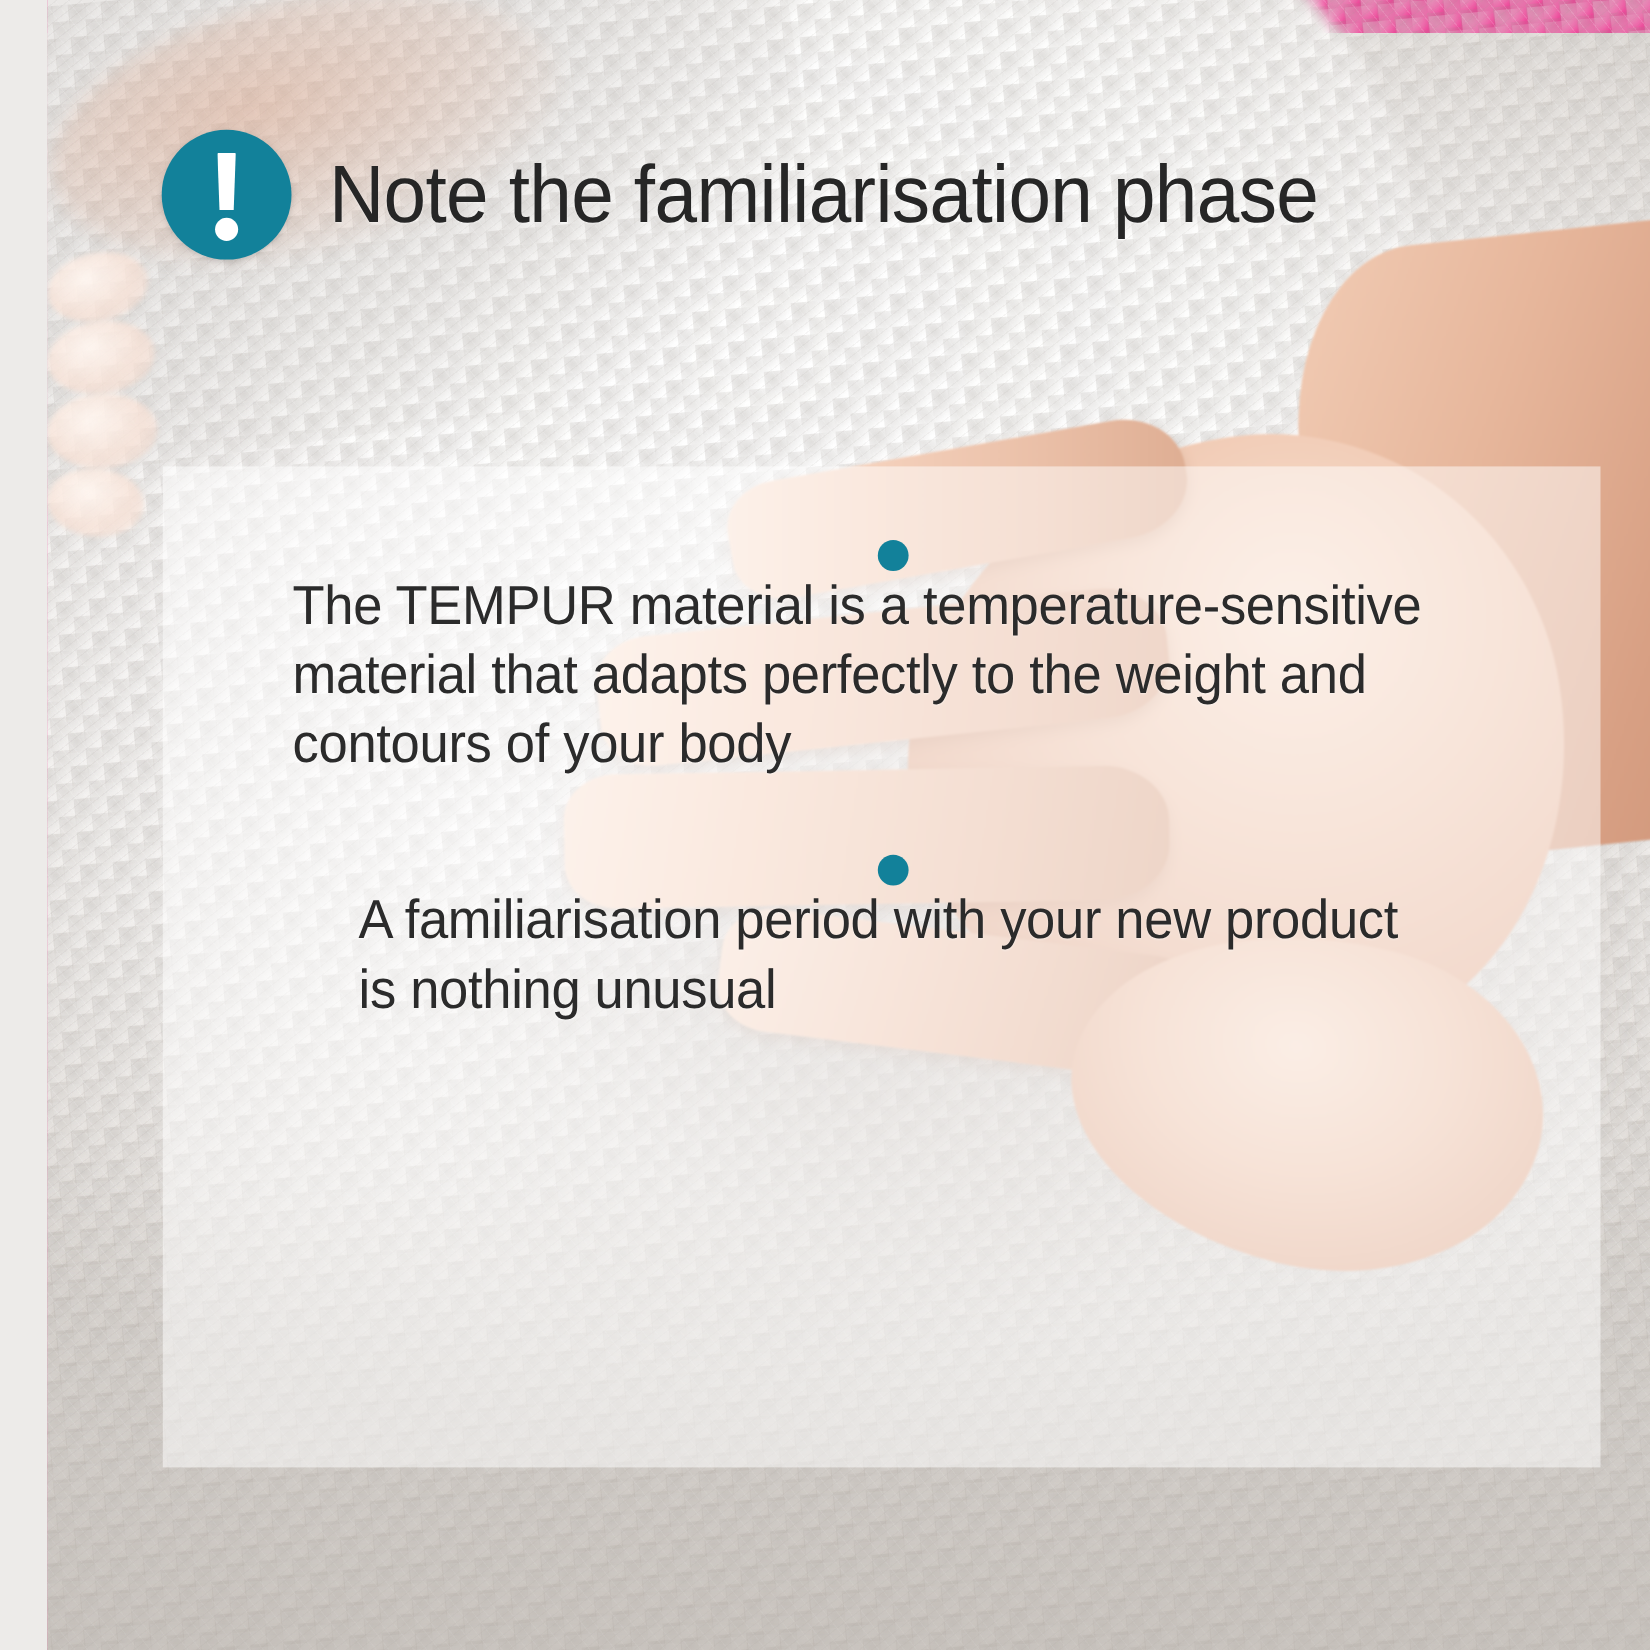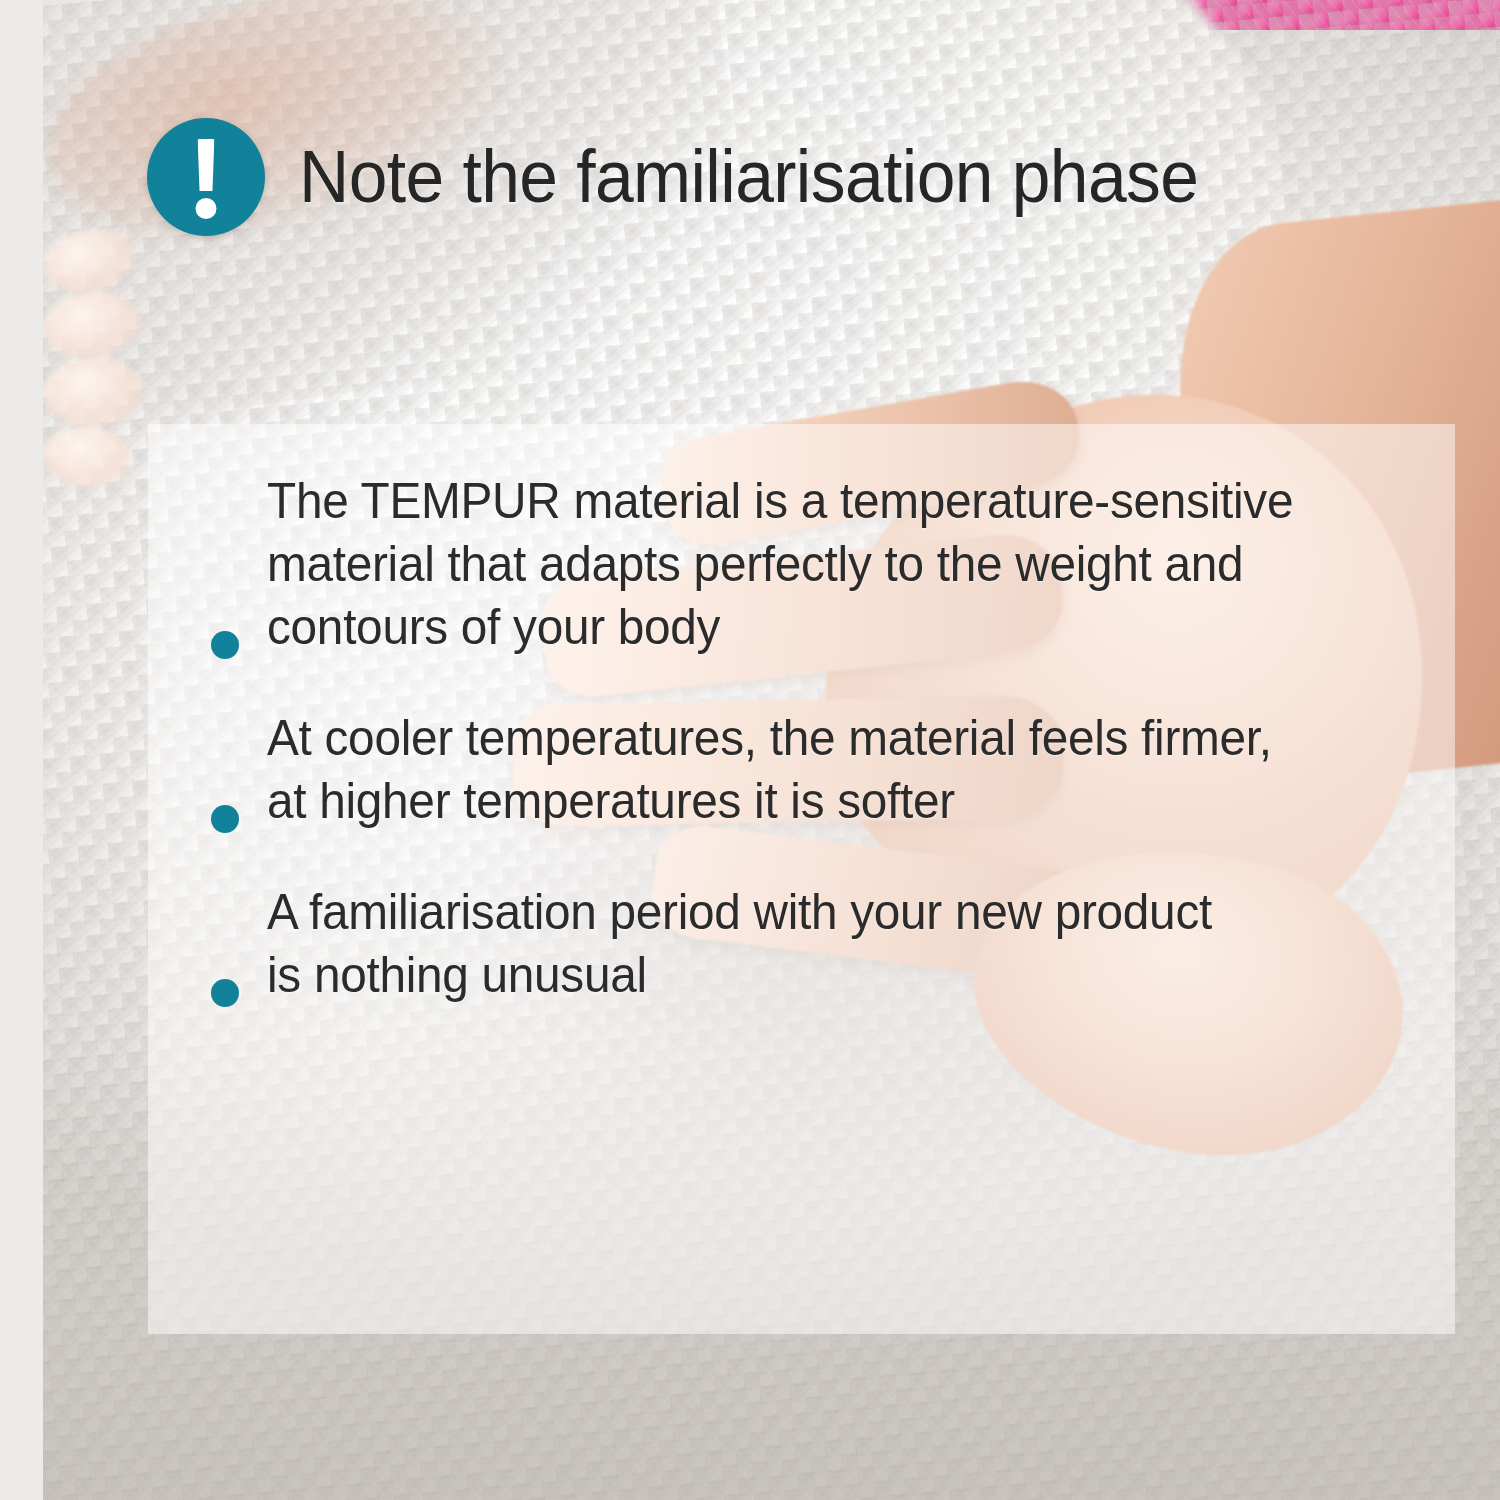--- a/index.html
+++ b/index.html
@@ -321,22 +321,23 @@
     top: 470px;
     width: 1230px;
     z-index: 35;
     margin: 0;
     padding: 0;
     list-style: none;
   }
 
   .bullet-item {
     display: flex;
-    align-items: flex-end;
+    align-items: center;
     margin-bottom: 48px;
+    flex-direction: column;
   }
   .bullet-item:last-child { margin-bottom: 0; }
 
   .bullet-dot {
     flex: 0 0 auto;
     width: 28px;
     height: 28px;
     border-radius: 50%;
     background: #12819A;
     margin-top: 21px;
@@ -404,21 +405,17 @@
 
   <div class="panel"></div>
 
   <ul class="bullet-list">
     <li class="bullet-item">
       <span class="bullet-dot"></span>
       <span class="bullet-text w1">The TEMPUR material is a temperature-sensitive material that adapts perfectly to the weight and contours of your body</span>
     </li>
     <li class="bullet-item">
       <span class="bullet-dot"></span>
-      <span class="bullet-text w2">At cooler temperatures, the material feels firmer, at higher temperatures it is softer</span>
-    </li>
-    <li class="bullet-item">
-      <span class="bullet-dot"></span>
       <span class="bullet-text w3">A familiarisation period with your new product is nothing unusual</span>
     </li>
   </ul>
 
 </div>
 
 </body></html>

